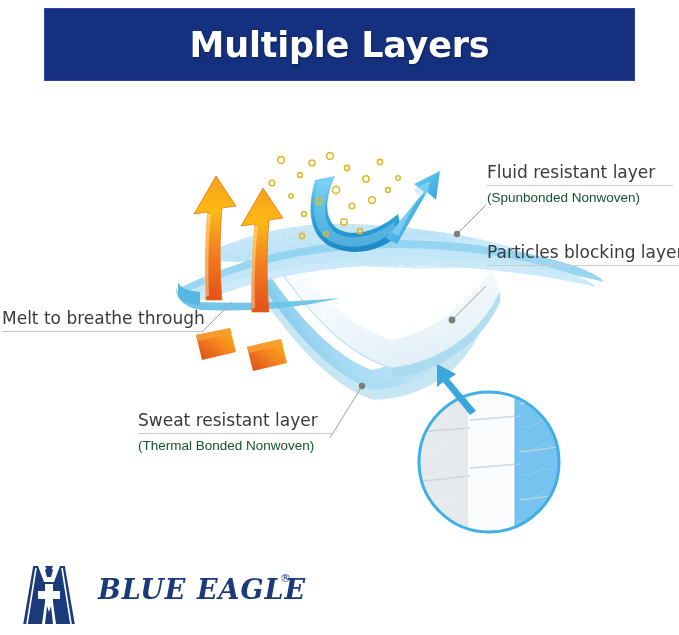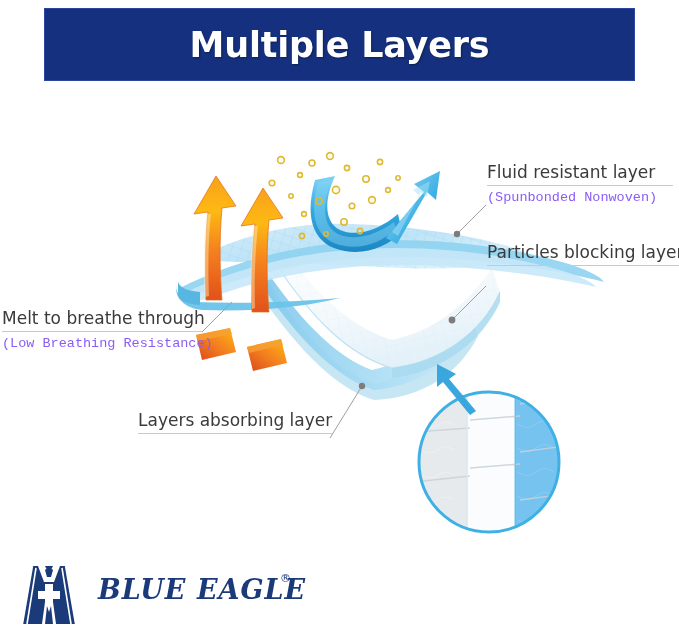--- a/index.html
+++ b/index.html
@@ -39,23 +39,23 @@
     color:#3a3a3a;
     white-space:nowrap;
     font-family:"DejaVu Sans", sans-serif;
     line-height:21px;
   }
   .callout .rule{
     height:1px;background:#c9c9c9;margin:2px 0 3px 0;
   }
   .callout .sub{
     font-size:13.5px;
-    color:#8b5cf6;
+    color:#14532d;
     white-space:nowrap;
-    font-family:Liberation Mono, monospace;
+    font-family:Liberation Sans, sans-serif;
     line-height:17px;
   }
   .callout.right-al{text-align:left;}
   .callout.left-al{text-align:left;}
 
   
   #callout-fluid{left:487px;top:162px;width:186px;}
   #callout-particles{left:487px;top:242px;width:192px;}
   #callout-breathe{left:2px;top:308px;width:200px;}
   #callout-sweat{left:138px;top:410px;width:194px;}
@@ -320,26 +320,26 @@
   </div>
 
   <div class="callout right-al" id="callout-particles">
     <div class="title">Particles blocking layer</div>
     <div class="rule"></div>
   </div>
 
   <div class="callout left-al" id="callout-breathe">
     <div class="title">Melt to breathe through</div>
     <div class="rule"></div>
-    <div class="sub">(Low Breathing Resistance)</div>
   </div>
 
   <div class="callout left-al" id="callout-sweat">
-    <div class="title">Layers absorbing layer</div>
+    <div class="title">Sweat resistant layer</div>
     <div class="rule"></div>
+    <div class="sub">(Thermal Bonded Nonwoven)</div>
   </div>
 
   <div class="logo-wrap">
     <svg class="logo-mark" viewBox="0 0 62 64">
 
       <path d="M14 4 L48 4 L58 62 L4 62 Z" fill="#1b3a7a"></path>
 
       <path d="M14 4 L4 62" stroke="#ffffff" stroke-width="2.4" fill="none"></path>
       <path d="M48 4 L58 62" stroke="#ffffff" stroke-width="2.4" fill="none"></path>
       <path d="M18 6 L9 62" stroke="#ffffff" stroke-width="1.6" fill="none"></path>

